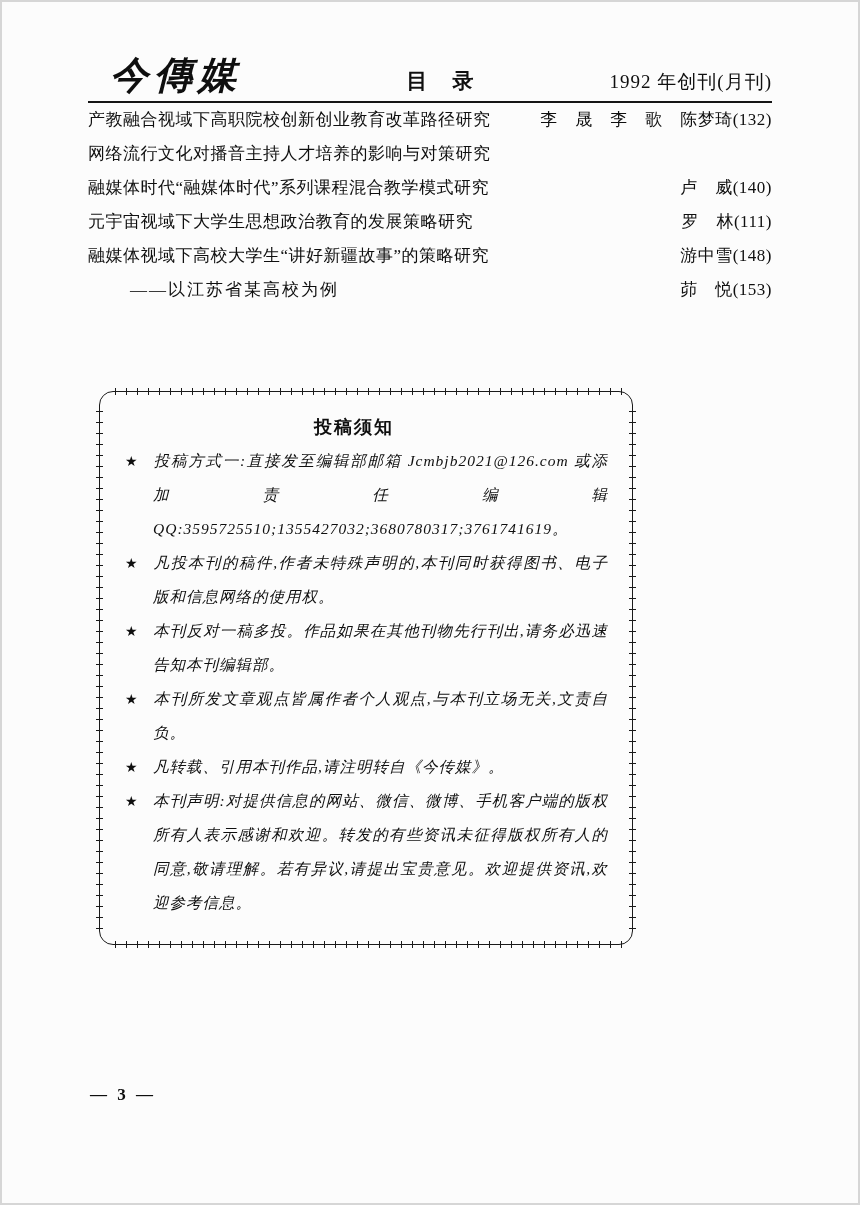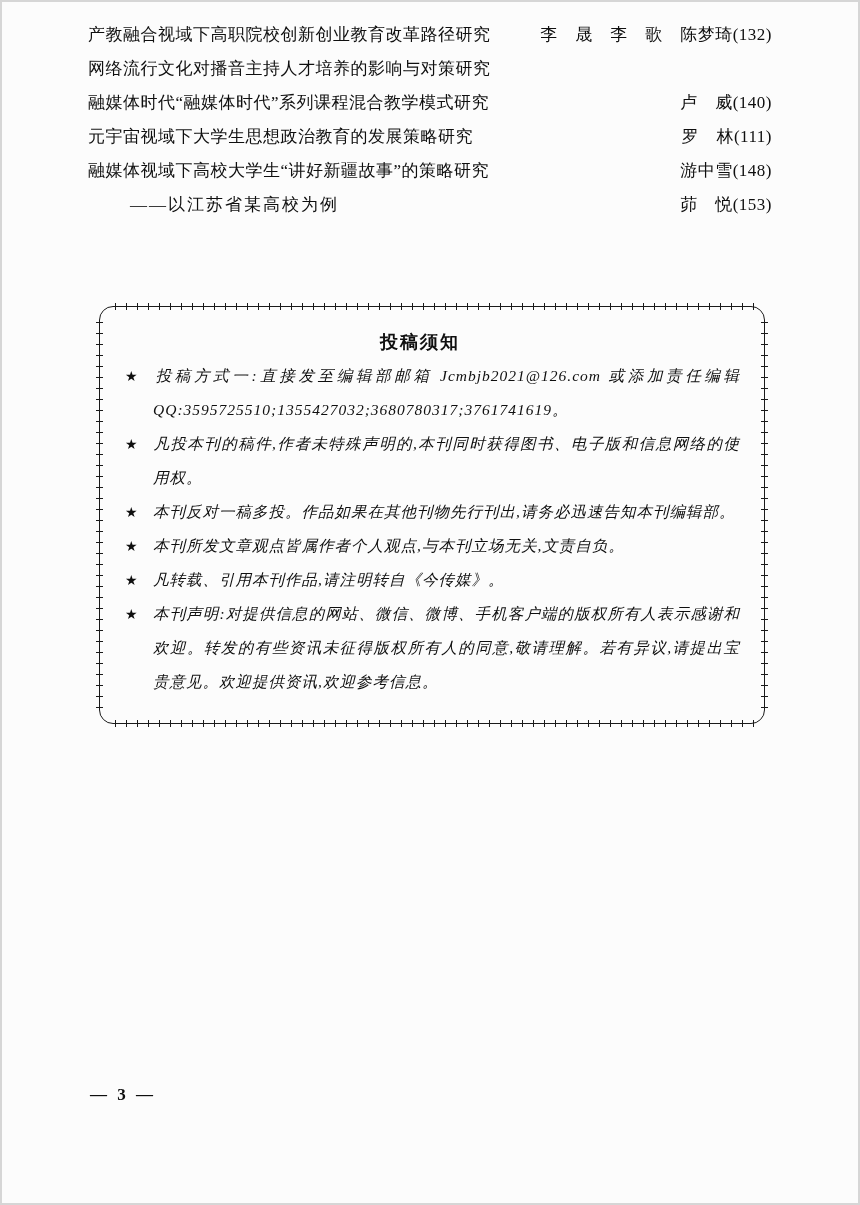--- a/index.html
+++ b/index.html
@@ -42,38 +42,38 @@
   }
   .founding{
     flex:1 1 0;
     text-align:right;
     font-size:19px;
     line-height:1.2;
     letter-spacing:1px;
   }
 
   
-  .toc{margin-top:16px;text-align:right;}
+  .toc{text-align:right;}
   .toc-row{
     display:flex;
     justify-content:space-between;
     align-items:baseline;
     height:34px;
     line-height:34px;
     font-size:17px;
   }
   .toc-row .t{letter-spacing:0.5px; white-space:nowrap;}
   .toc-row .a{white-space:nowrap; letter-spacing:0.5px;}
   .toc-row.sub .t{padding-left:42px; letter-spacing:2px;}
 
   
   .notice-box{
     position:relative;
     margin:84px 0 0 11px;
-    width:666px;
+    width:534px;
     box-sizing:border-box;
     border:1px solid #1a1a1a;
     border-radius:14px;
     padding:18px 24px 24px 0;
   }
   .tick{position:absolute;pointer-events:none;}
   .tick.h{
     left:10px;right:10px;height:7px;
     background:repeating-linear-gradient(90deg,transparent 0 5px,#1a1a1a 5px 6px,transparent 6px 11px);
   }
@@ -120,20 +120,25 @@
     font-weight:bold;
     letter-spacing:3px;
   }
 </style>
 </head>
 <body>
 
 <div class="page">
   <div class="content">
 
+    <div class="header">
+      <div class="logo">今傳媒</div>
+      <div class="toc-heading">目　录</div>
+      <div class="founding">1992 年创刊(月刊)</div>
+    </div>
 
     <div class="toc">
       <div class="toc-row">
         <span class="t">产教融合视域下高职院校创新创业教育改革路径研究</span>
         <span class="a"><span>李　晟　李　歌　陈梦琦</span><span>(132)</span></span>
       </div>
       <div class="toc-row">
         <span class="t">网络流行文化对播音主持人才培养的影响与对策研究</span>
       </div>
       <div class="toc-row">

